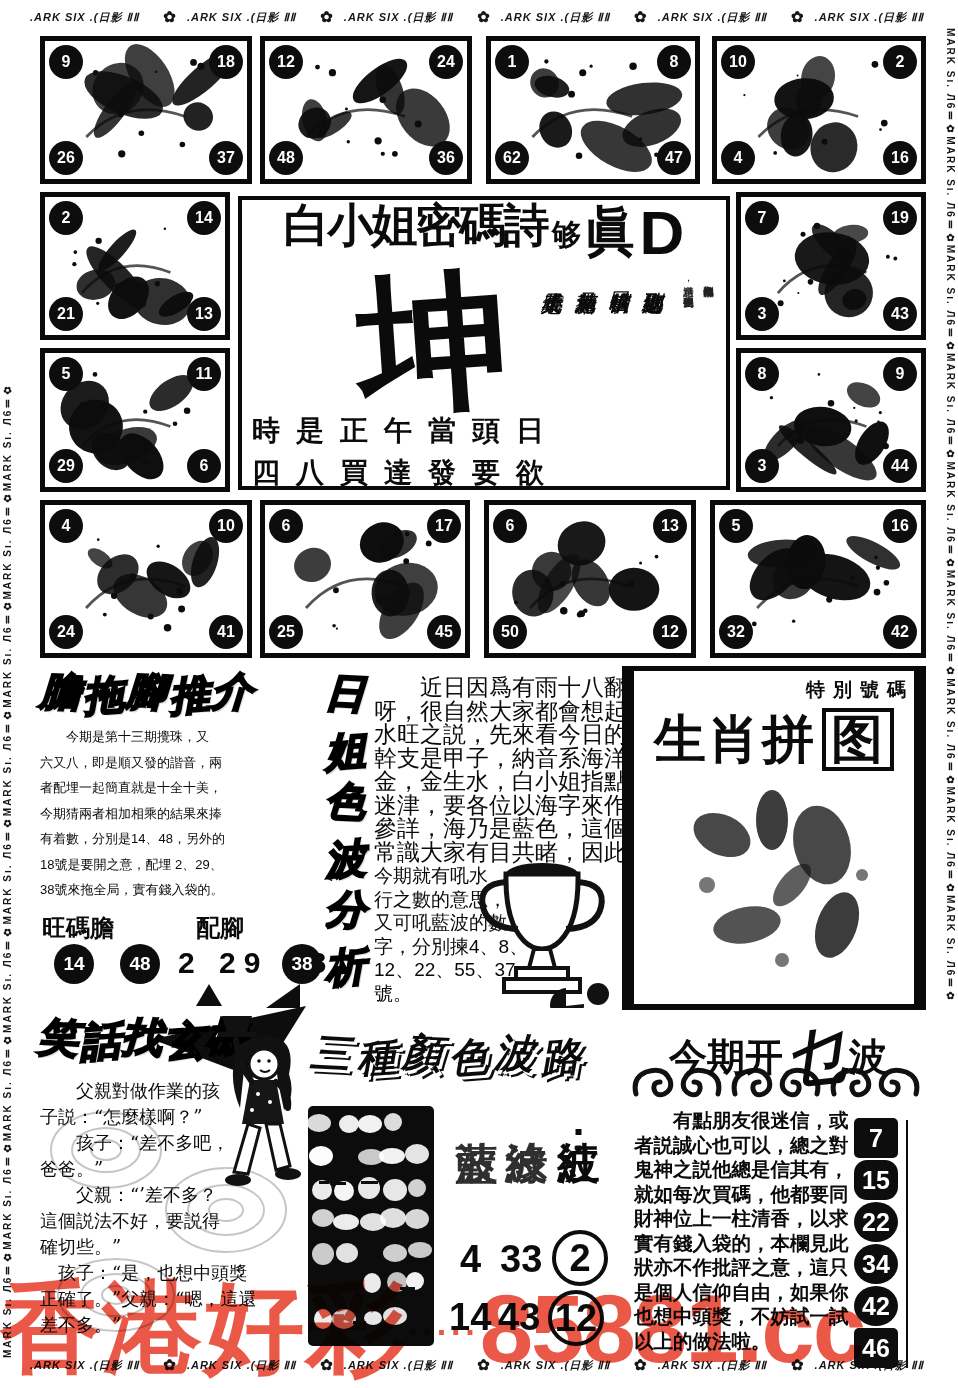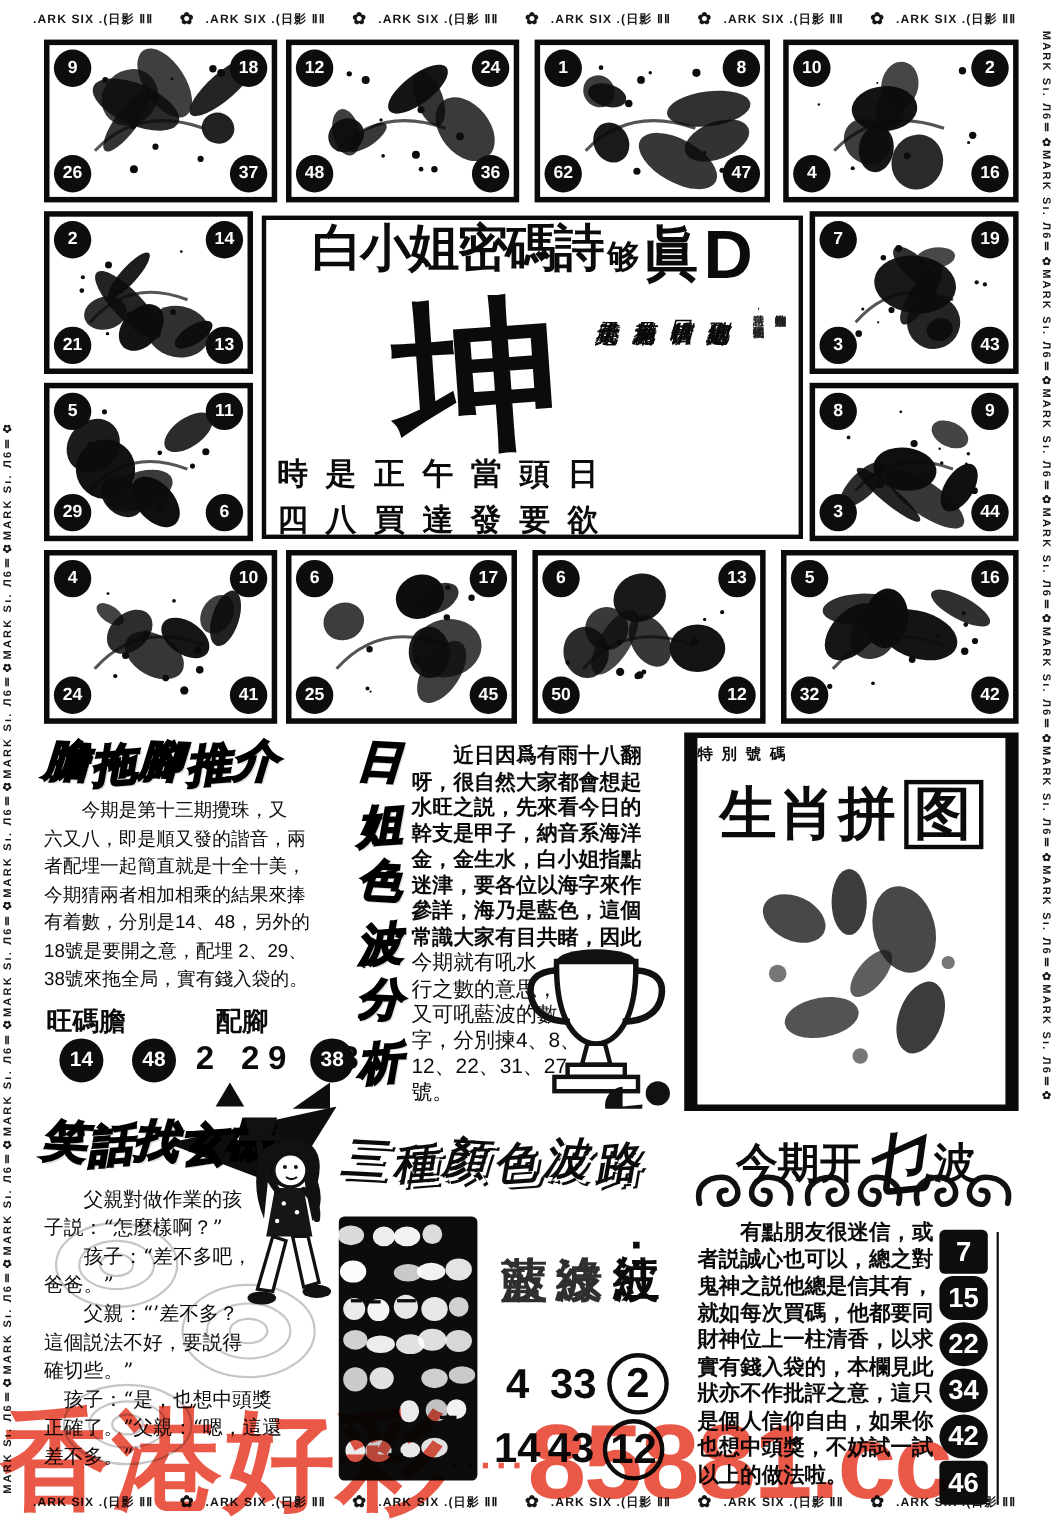--- a/index.html
+++ b/index.html
@@ -2,21 +2,21 @@
 <html><head>
 <meta charset="utf-8">
 <style>
   html,body{margin:0;padding:0;background:#ffffff;}
   body{width:958px;height:1388px;position:relative;overflow:hidden;
        font-family:"Liberation Sans",sans-serif;color:#0b0b0b;}
   .abs{position:absolute;}
   
   .strip{position:absolute;font-weight:bold;font-size:11px;letter-spacing:1px;
          color:#161616;white-space:nowrap;overflow:hidden;}
-  .strip .unit{margin-right:14px;}
+  .strip .unit{margin-right:14px;font-style:italic;}
   .strip .ros{font-size:15px;margin:0 10px;}
   #strip-top{left:30px;right:26px;top:6px;height:22px;display:flex;align-items:center;}
   #strip-bottom{left:30px;right:26px;top:1354px;height:22px;display:flex;align-items:center;}
   .vstrip{position:absolute;top:28px;bottom:30px;width:26px;writing-mode:vertical-rl;
           text-orientation:mixed;font-weight:bold;font-size:10px;letter-spacing:2px;
           color:#161616;overflow:hidden;}
   #strip-left{left:2px;transform:rotate(180deg);}
   #strip-right{right:2px;}
   
   .pcell{position:absolute;border:5px solid #0a0a0a;background:#fff;box-sizing:border-box;}
@@ -46,38 +46,38 @@
          font-size:28px;letter-spacing:16px;white-space:nowrap;}
   #bline1{top:212px;} #bline2{top:254px;}
   
   .outline{color:#fff;-webkit-text-stroke:2.3px #000;text-shadow:2px 2px 0 #00000022;
            font-weight:900;font-style:italic;}
   .jitter span{display:inline-block;}
   .stack span{display:block;text-align:center;}
   
   .pline{white-space:nowrap;}
   #dan-tuo-title{left:40px;top:666px;font-size:40px;letter-spacing:3px;}
-  #dan-tuo-body{left:40px;top:724px;width:286px;font-size:17px;line-height:25.5px;font-weight:500;}
+  #dan-tuo-body{left:40px;top:724px;width:286px;font-size:13px;line-height:25.5px;font-weight:500;}
   #wang-label{left:42px;top:912px;font-size:24px;font-weight:900;}
   #pei-label{left:196px;top:912px;font-size:24px;font-weight:900;}
   .numcircle{position:absolute;width:40px;height:40px;border-radius:50%;background:#0d0d0d;
              color:#fff;font-weight:bold;font-size:19px;display:flex;align-items:center;
              justify-content:center;}
   #pei-plain{left:178px;top:946px;font-size:30px;font-weight:bold;letter-spacing:8px;}
   .tri-up{left:196px;top:984px;width:0;height:0;border-left:13px solid transparent;
           border-right:13px solid transparent;border-bottom:22px solid #0d0d0d;}
   .tri-flag{left:266px;top:984px;width:0;height:0;border-left:34px solid transparent;
             border-bottom:24px solid #0d0d0d;}
   #sebo-title{left:320px;top:668px;width:50px;font-size:40px;letter-spacing:0;line-height:54px;}
-  #sebo-wide{left:374px;top:676px;width:244px;font-size:19px;line-height:23.5px;font-weight:700;}
+  #sebo-wide{left:374px;top:676px;width:244px;font-size:23px;line-height:23.5px;font-weight:400;}
   #sebo-narrow{left:374px;top:864px;width:160px;font-size:19px;line-height:23.5px;font-weight:500;}
   #trophy{left:470px;top:852px;width:152px;height:156px;}
   #special-box{left:622px;top:666px;width:304px;height:344px;box-sizing:border-box;
                border-style:solid;border-color:#0a0a0a;border-width:5px 12px 6px 12px;background:#fff;}
-  #special-header{position:absolute;top:6px;width:100%;text-align:left;font-size:14px;
+  #special-header{position:absolute;top:6px;width:100%;text-align:right;font-size:19px;
                   font-weight:bold;letter-spacing:8px;font-family:"DejaVu Serif",serif;}
   #special-title{position:absolute;top:34px;width:100%;text-align:center;font-size:52px;
                  font-weight:900;letter-spacing:2px;}
   #special-title .boxed{display:inline-block;border:4px solid #0a0a0a;padding:0 5px;margin-left:6px;
                         line-height:1.05;}
   #smudge{position:absolute;left:18px;top:104px;width:240px;height:210px;}
   
   #joke-flag{left:152px;top:1006px;width:154px;height:74px;background:#0d0d0d;
              clip-path:polygon(0 45%,100% 0,70% 100%);}
   #joke-title{left:38px;top:1012px;font-size:40px;letter-spacing:2px;z-index:2;}
@@ -491,21 +491,21 @@
     <div class="pline">金，金生水，白小姐指點</div>
     <div class="pline">迷津，要各位以海字來作</div>
     <div class="pline">參詳，海乃是藍色，這個</div>
     <div class="pline">常識大家有目共睹，因此</div>
   </div>
 <div id="sebo-narrow" class="abs">
     <div class="pline">今期就有吼水</div>
     <div class="pline">行之數的意思，</div>
     <div class="pline">又可吼藍波的數</div>
     <div class="pline">字，分別揀4、8、</div>
-    <div class="pline">12、22、31、27</div>
+    <div class="pline">12、22、55、37</div>
     <div class="pline">號。</div>
   </div>
 <svg id="trophy" class="abs" viewBox="0 0 152 156">
   <ellipse cx="72" cy="22" rx="36" ry="11" fill="#111"></ellipse>
   <path d="M36 22 Q35 70 54 89 Q62 97 72 97 Q82 97 90 89 Q109 70 108 22 Z" fill="#fff" stroke="#111" stroke-width="5"></path>
   <path d="M36 30 Q8 32 13 55 Q18 76 48 77" fill="none" stroke="#111" stroke-width="6"></path>
   <path d="M108 30 Q136 32 131 55 Q126 76 96 77" fill="none" stroke="#111" stroke-width="6"></path>
   <path d="M64 97 L59 116 L85 116 L80 97 Z" fill="#fff" stroke="#111" stroke-width="4"></path>
   <rect x="46" y="116" width="52" height="11" fill="#fff" stroke="#111" stroke-width="4"></rect>
   <rect x="34" y="127" width="76" height="13" fill="#fff" stroke="#111" stroke-width="4"></rect>

